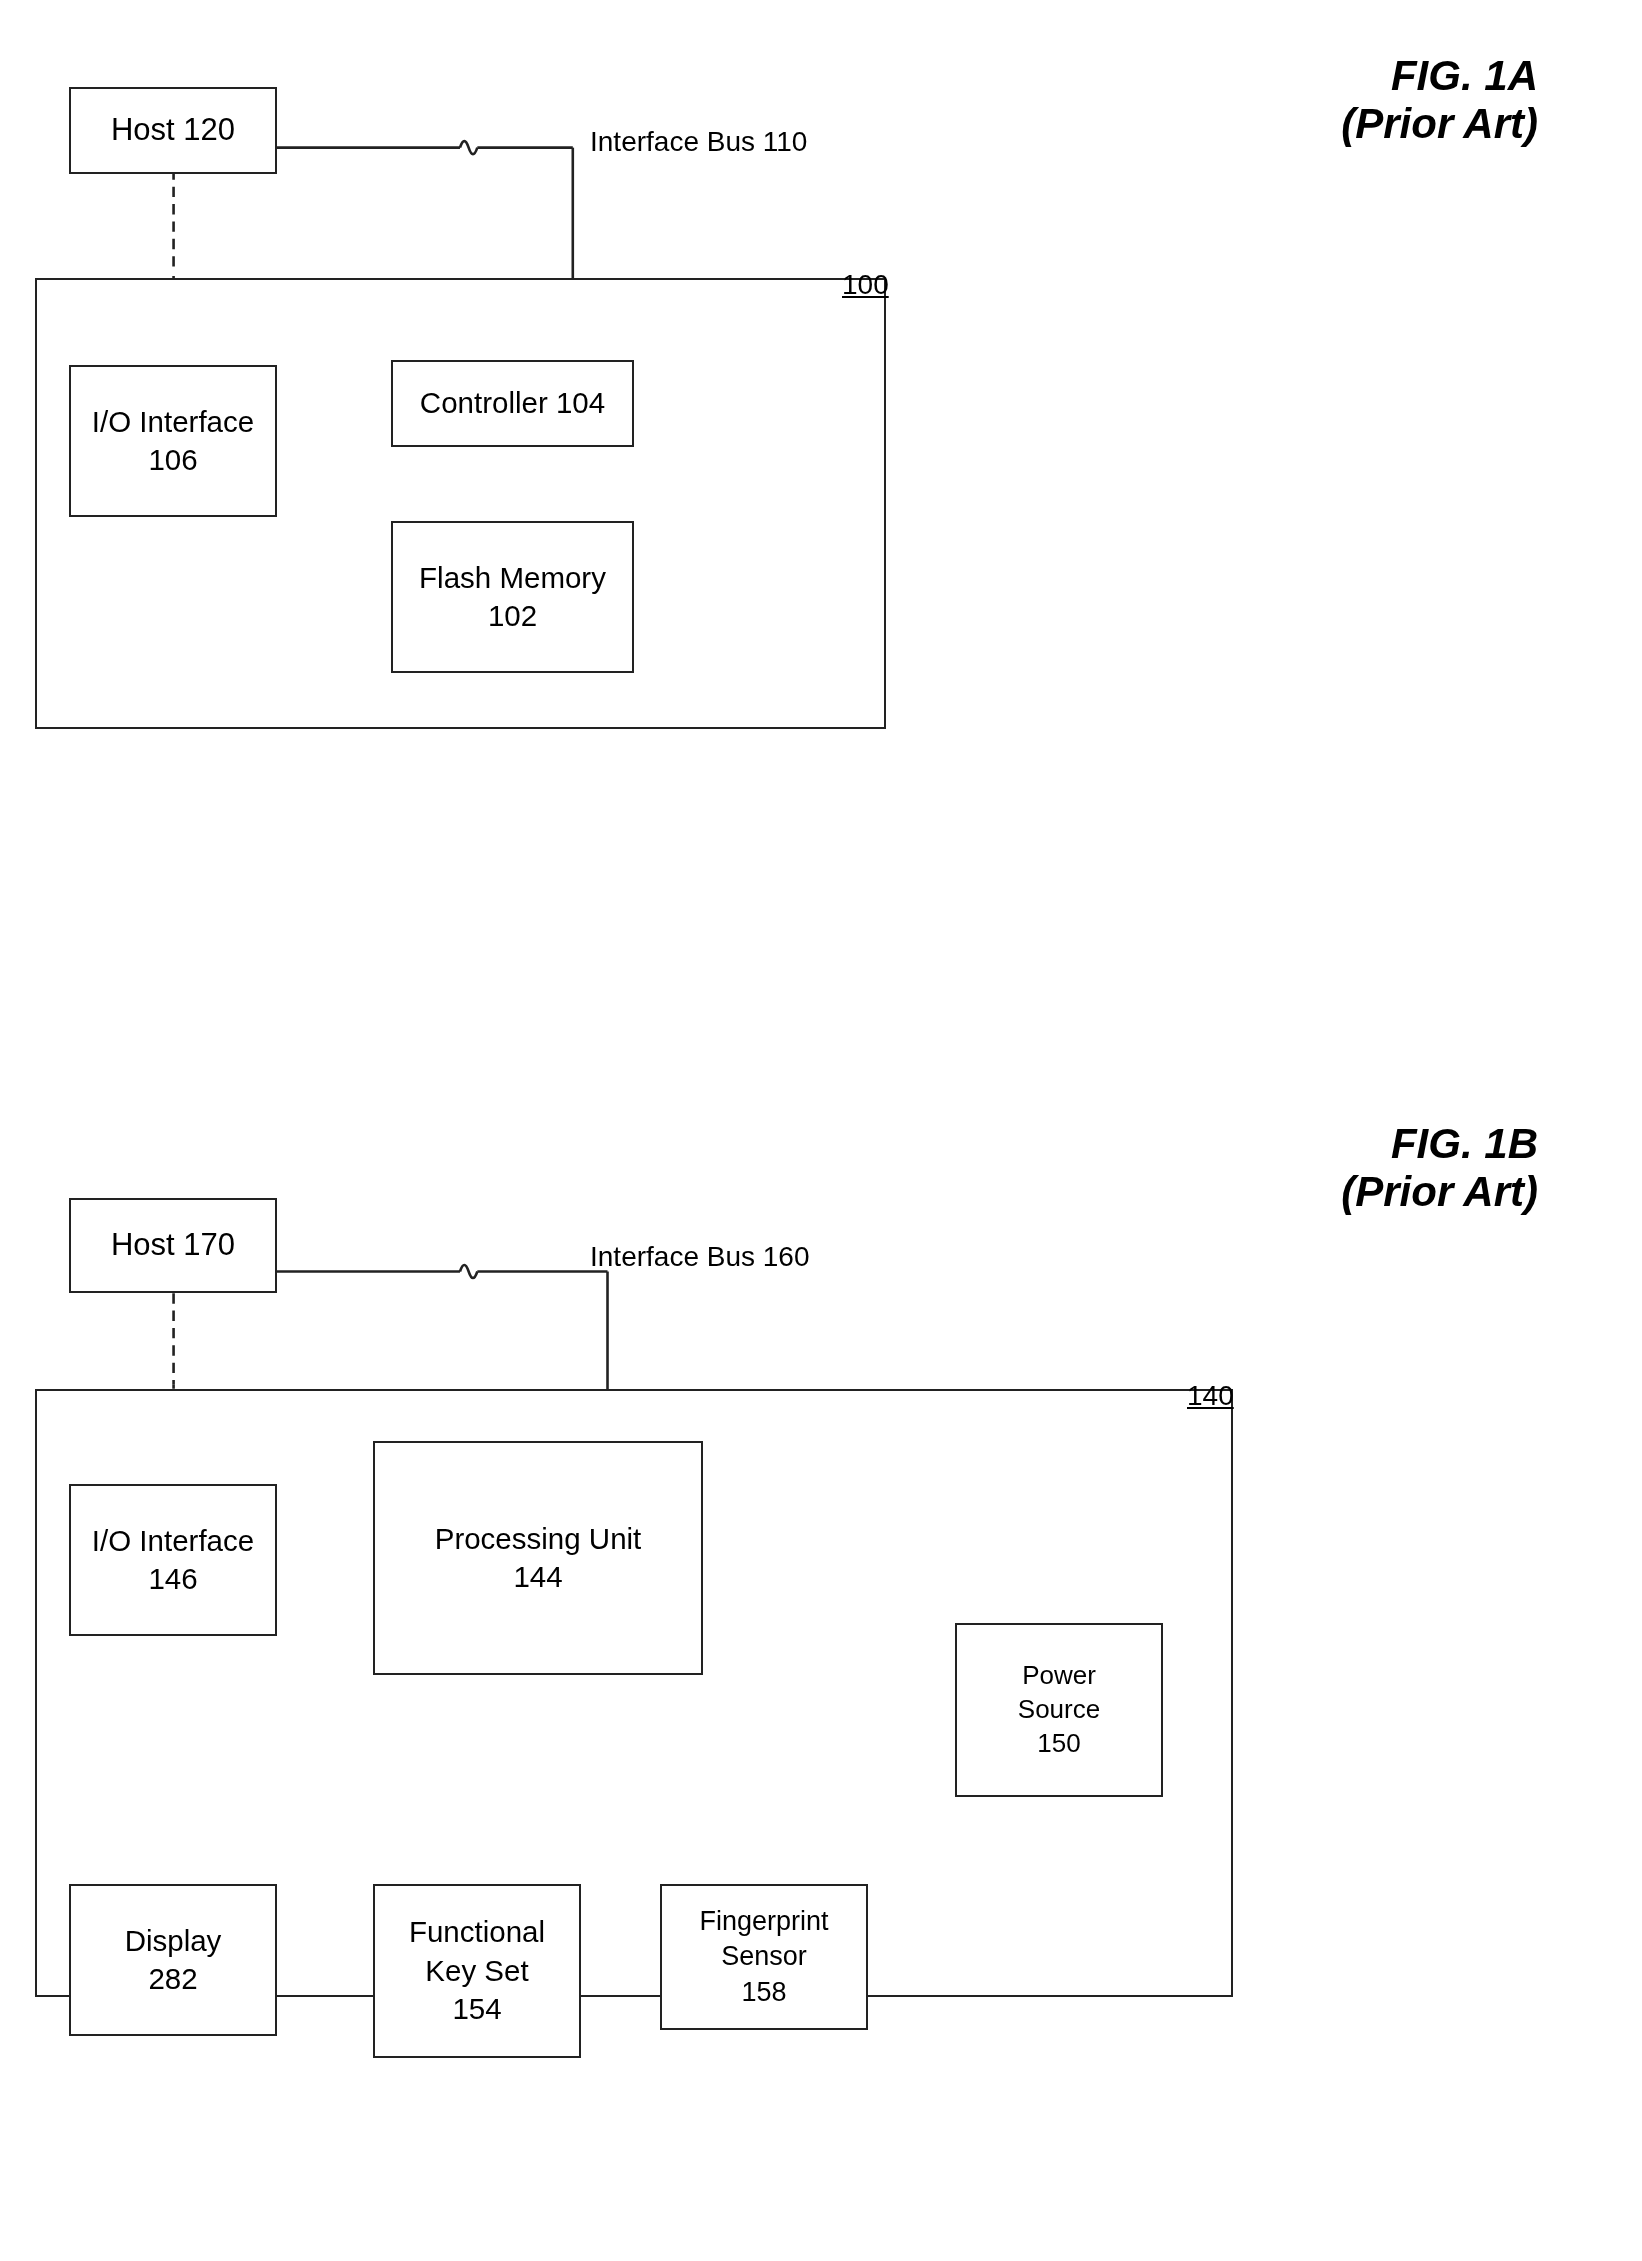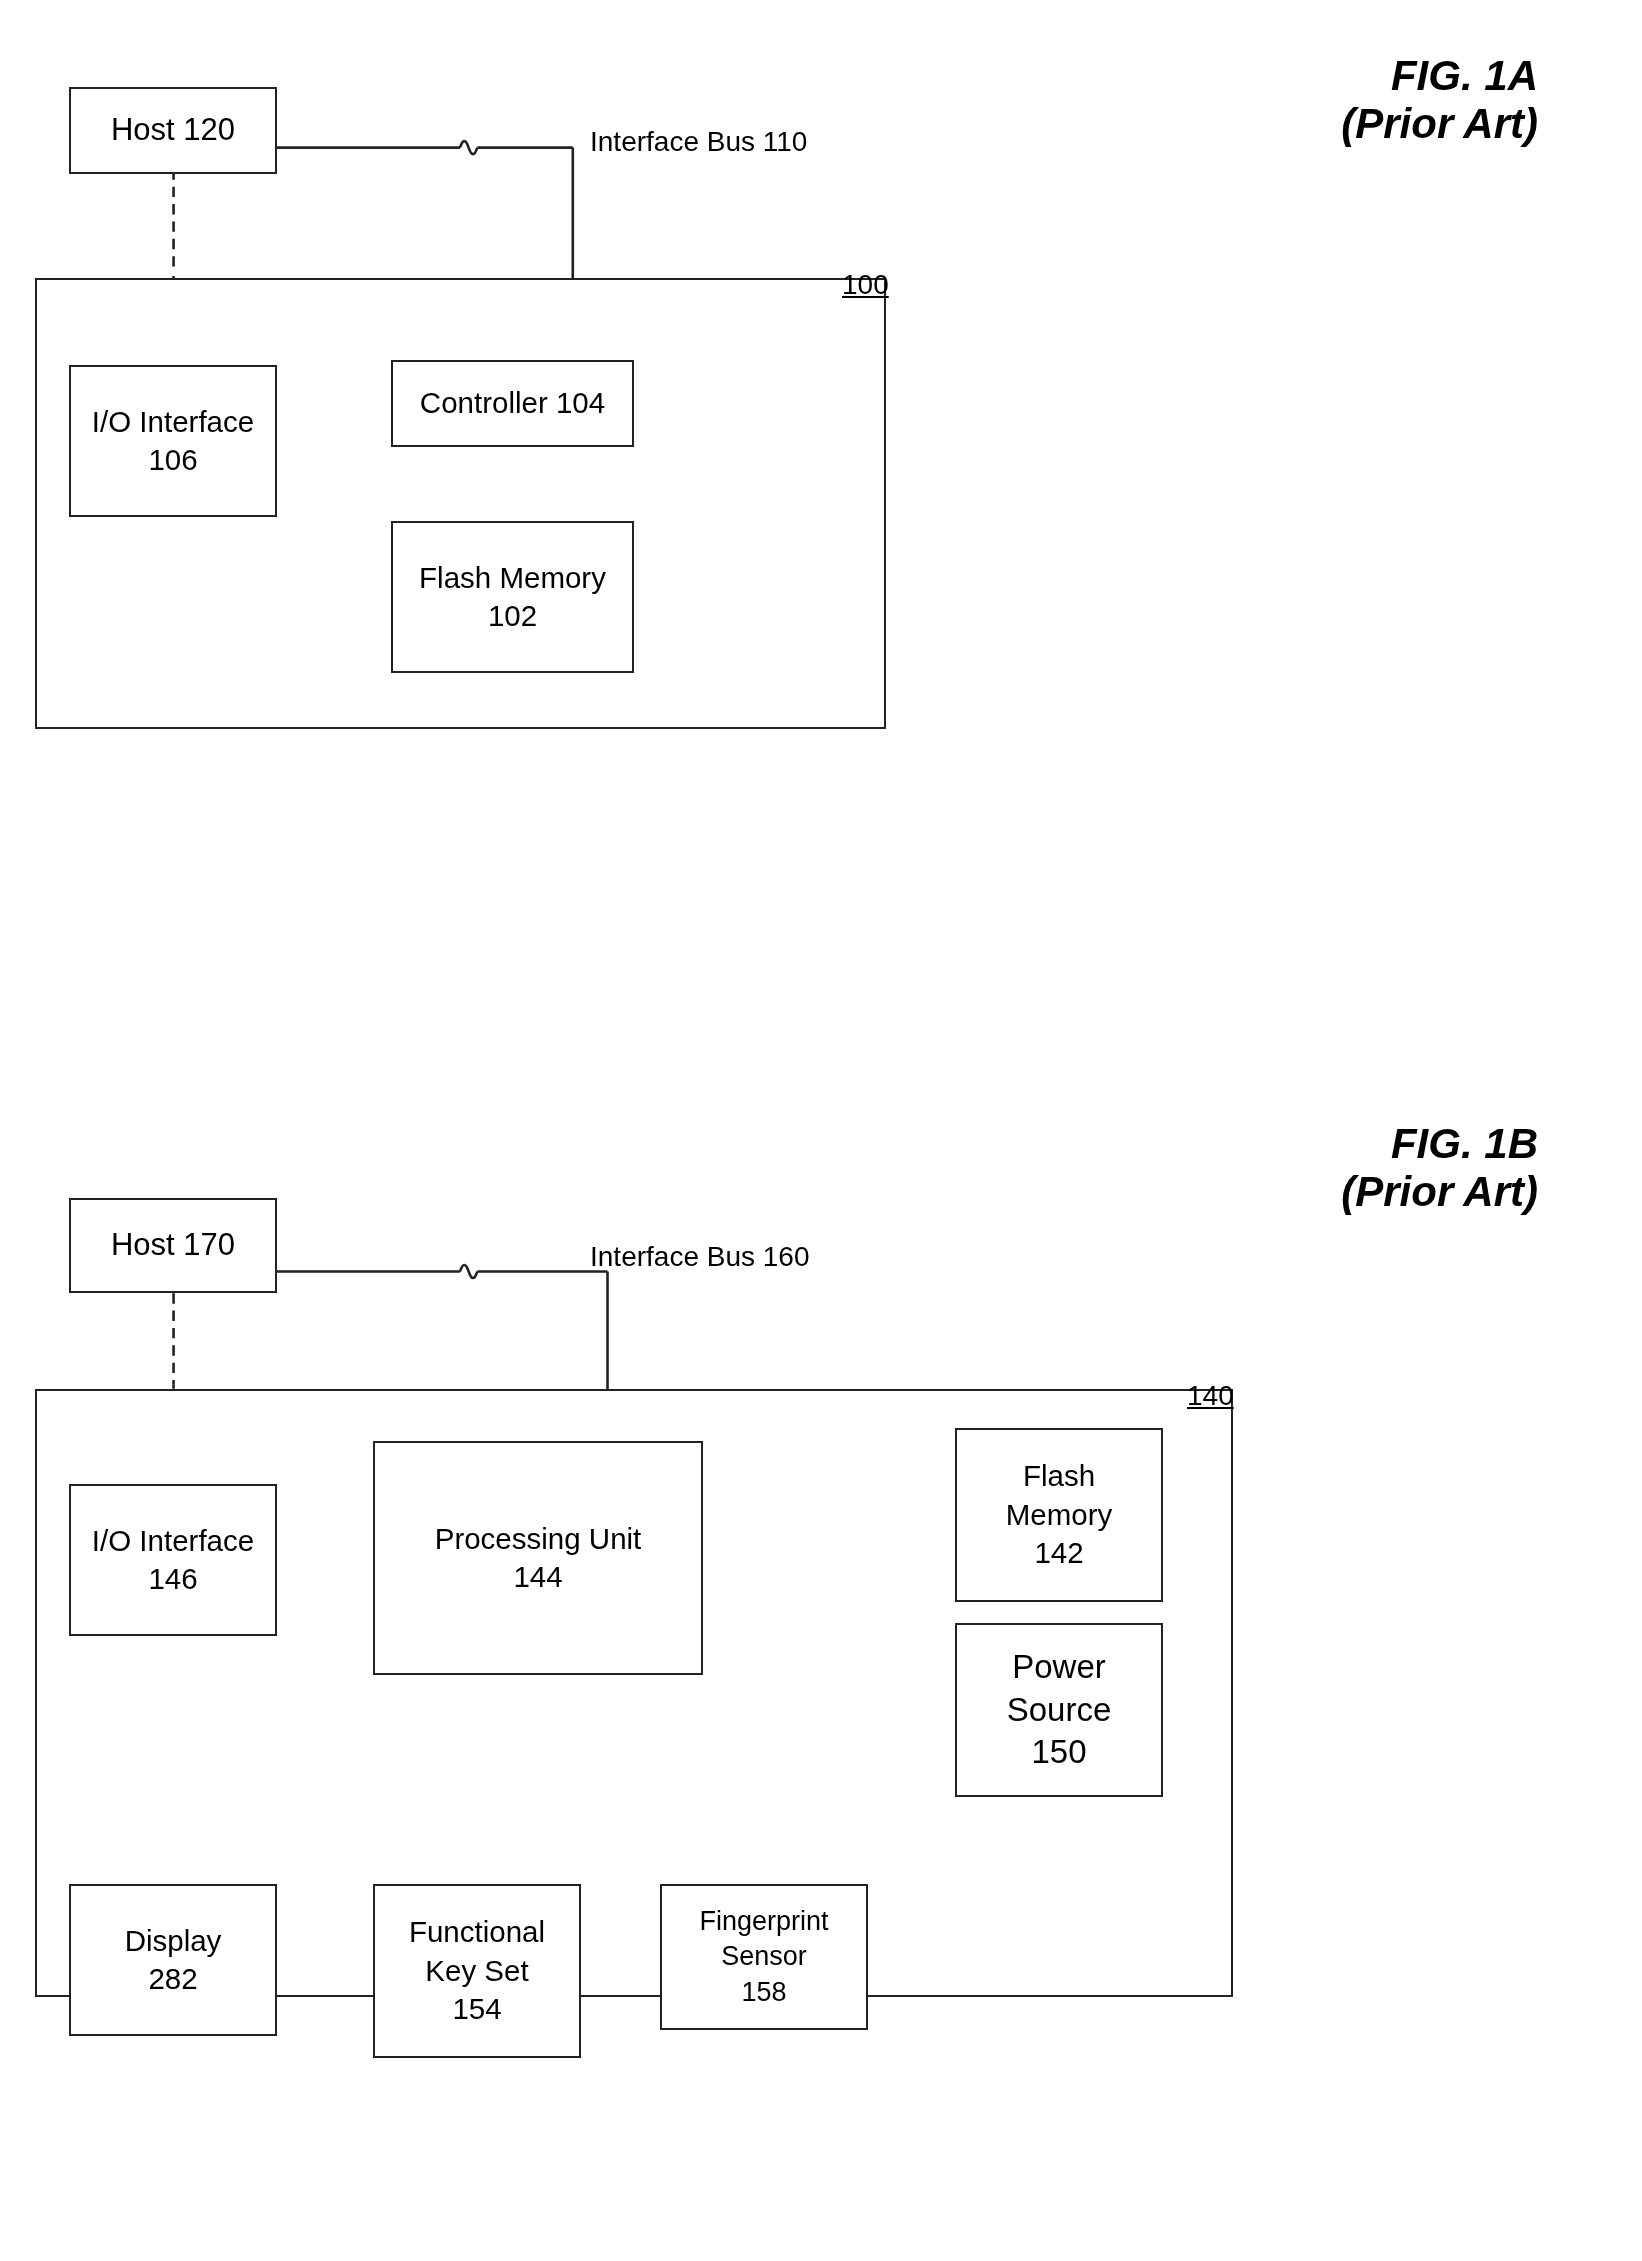--- a/index.html
+++ b/index.html
@@ -178,27 +178,22 @@
   <div class="box" style="left: 69px; top: 1484px; width: 208px; height: 152px; font-size: 29.5px;">
     <span style="white-space:pre-line;">I/O Interface
 146</span>
   </div>
 
   <div class="box" style="left: 373px; top: 1441px; width: 330px; height: 234px; font-size: 29.5px;">
     <span style="white-space:pre-line;">Processing Unit
 144</span>
   </div>
 
-  <div class="box" style="left: 955px; top: 1428px; width: 208px; height: 174px; font-size: 29.5px;">
-    <span style="white-space:pre-line;">Flash
-Memory
-142</span>
-  </div>
-
-  <div class="box" style="left: 955px; top: 1623px; width: 208px; height: 174px; font-size: 33px;">
+
+  <div class="box" style="left: 955px; top: 1623px; width: 208px; height: 174px; font-size: 26px;">
     <span style="white-space:pre-line;">Power
 Source
 150</span>
   </div>
 
   <div class="box" style="left: 69px; top: 1884px; width: 208px; height: 152px; font-size: 29.5px;">
     <span style="white-space:pre-line;">Display
 282</span>
   </div>
 

